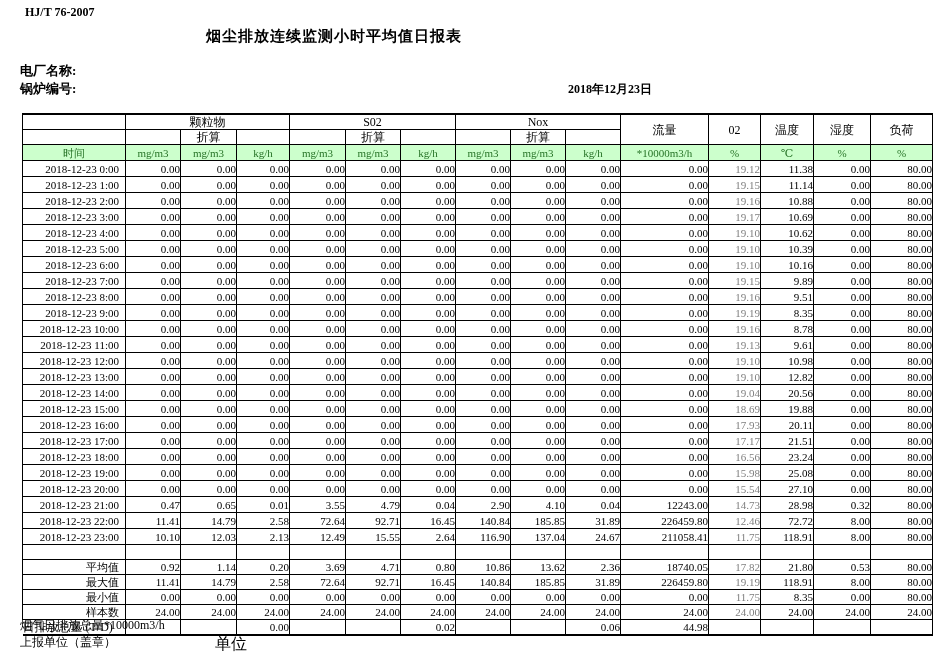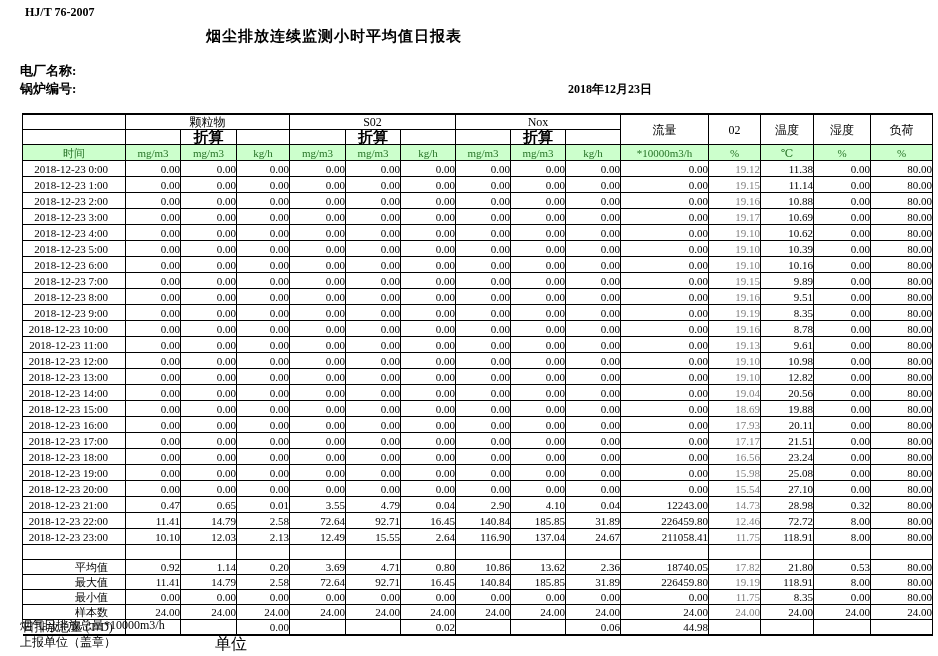--- a/index.html
+++ b/index.html
@@ -14,25 +14,25 @@
   .foot1{left:20px;top:617px;font-size:12px;}
   .foot2{left:20px;top:634px;font-size:12px;}
   .foot3{left:215px;top:634px;font-size:16px;}
 
   table.report{position:absolute;left:22px;top:113px;width:910px;
     border-collapse:collapse;table-layout:fixed;font-size:11px;}
   table.report th, table.report td{
     border:1px solid #000;overflow:hidden;white-space:nowrap;
     padding:0;height:15px;line-height:14px;}
   thead tr.h1 th{border-top:2px solid #000;height:14px;font-weight:normal;font-size:12px;text-align:center;}
-  thead tr.h2 th{height:13px;font-weight:bold;font-size:15px;}
+  thead tr.h2 th{height:13px;font-weight:normal;font-size:12px;}
   thead tr.h3 th{height:15px;font-weight:normal;font-size:11px;text-align:center;
     background:#ccffcc;color:#267326;}
   tbody td{text-align:right;padding-right:4px;}
-  tbody td.lbl{padding-right:17px;}
+  tbody td.lbl{padding-right:6px;}
   tbody td.o2col{color:#7f7f7f;}
   tbody tr.spacer td{height:14px;}
   tbody tr.sum td{height:14px;}
   tbody tr.total td{height:14px;border-bottom:2px solid #000;}
   tbody tr.total td.lbl{border-left:none;text-align:left;padding-left:0;font-size:12px;}
 </style>
 </head>
 <body>
 
 <div class="page">

